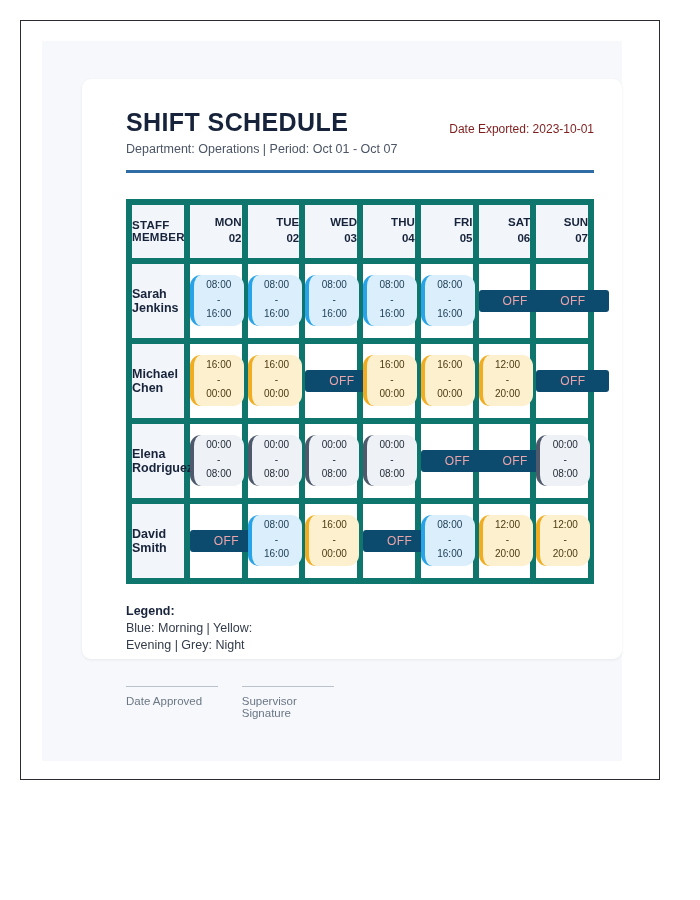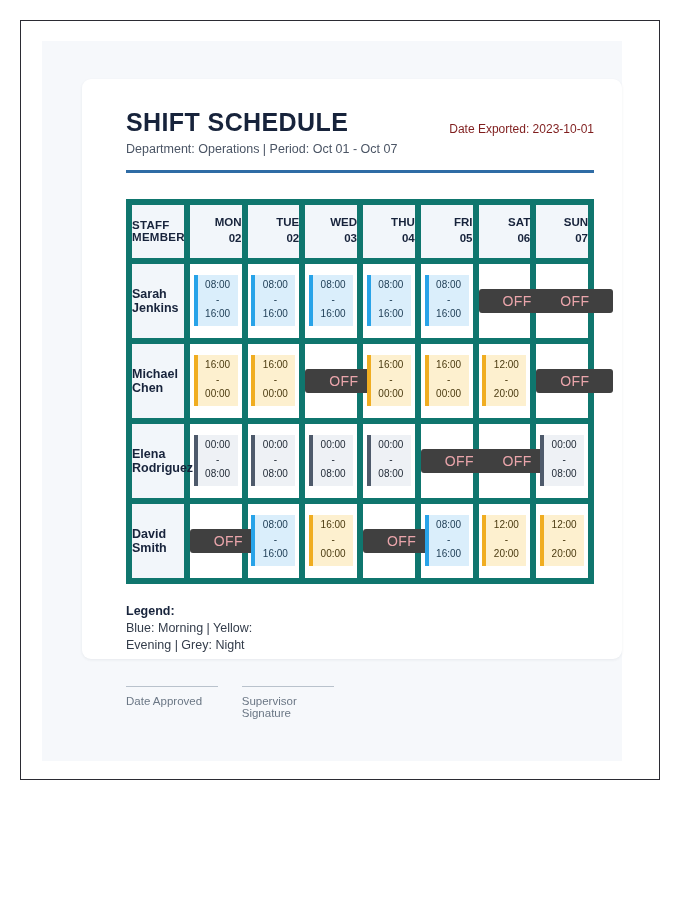--- a/index.html
+++ b/index.html
@@ -136,49 +136,50 @@
   }
   td.day-cell {
     background: #ffffff;
     height: 74px;
     vertical-align: middle;
     text-align: center;
   }
 
   .shift {
     display: inline-block;
-    width: 44px;
+    width: 54px;
     padding: 3px 0 4px 0;
     border-left: 4px solid #999;
     font-size: 10px;
     line-height: 1.45;
     text-align: center;
     box-sizing: border-box;
+    border-radius: 11px;
   }
   .shift .t { display: block; }
   .shift.morning {
     background: #daeefb;
     border-left-color: #28a3e8;
     color: #1b3a52;
   }
   .shift.evening {
     background: #fdf0cf;
     border-left-color: #f0ad21;
     color: #4a3a10;
   }
   .shift.night {
     background: #eef1f5;
     border-left-color: #4e5a6b;
     color: #232c38;
   }
   .off-badge {
     display: inline-block;
-    background: #404040;
+    background: #0c4a6e;
     color: #eaa5ab;
-    font-size: 14px;
+    font-size: 12px;
     padding: 4px 24px;
     border-radius: 3px;
     letter-spacing: 0.4px;
   }
 
   
   .footer-zone {
     display: flex;
     align-items: flex-start;
     margin-top: 20px;

